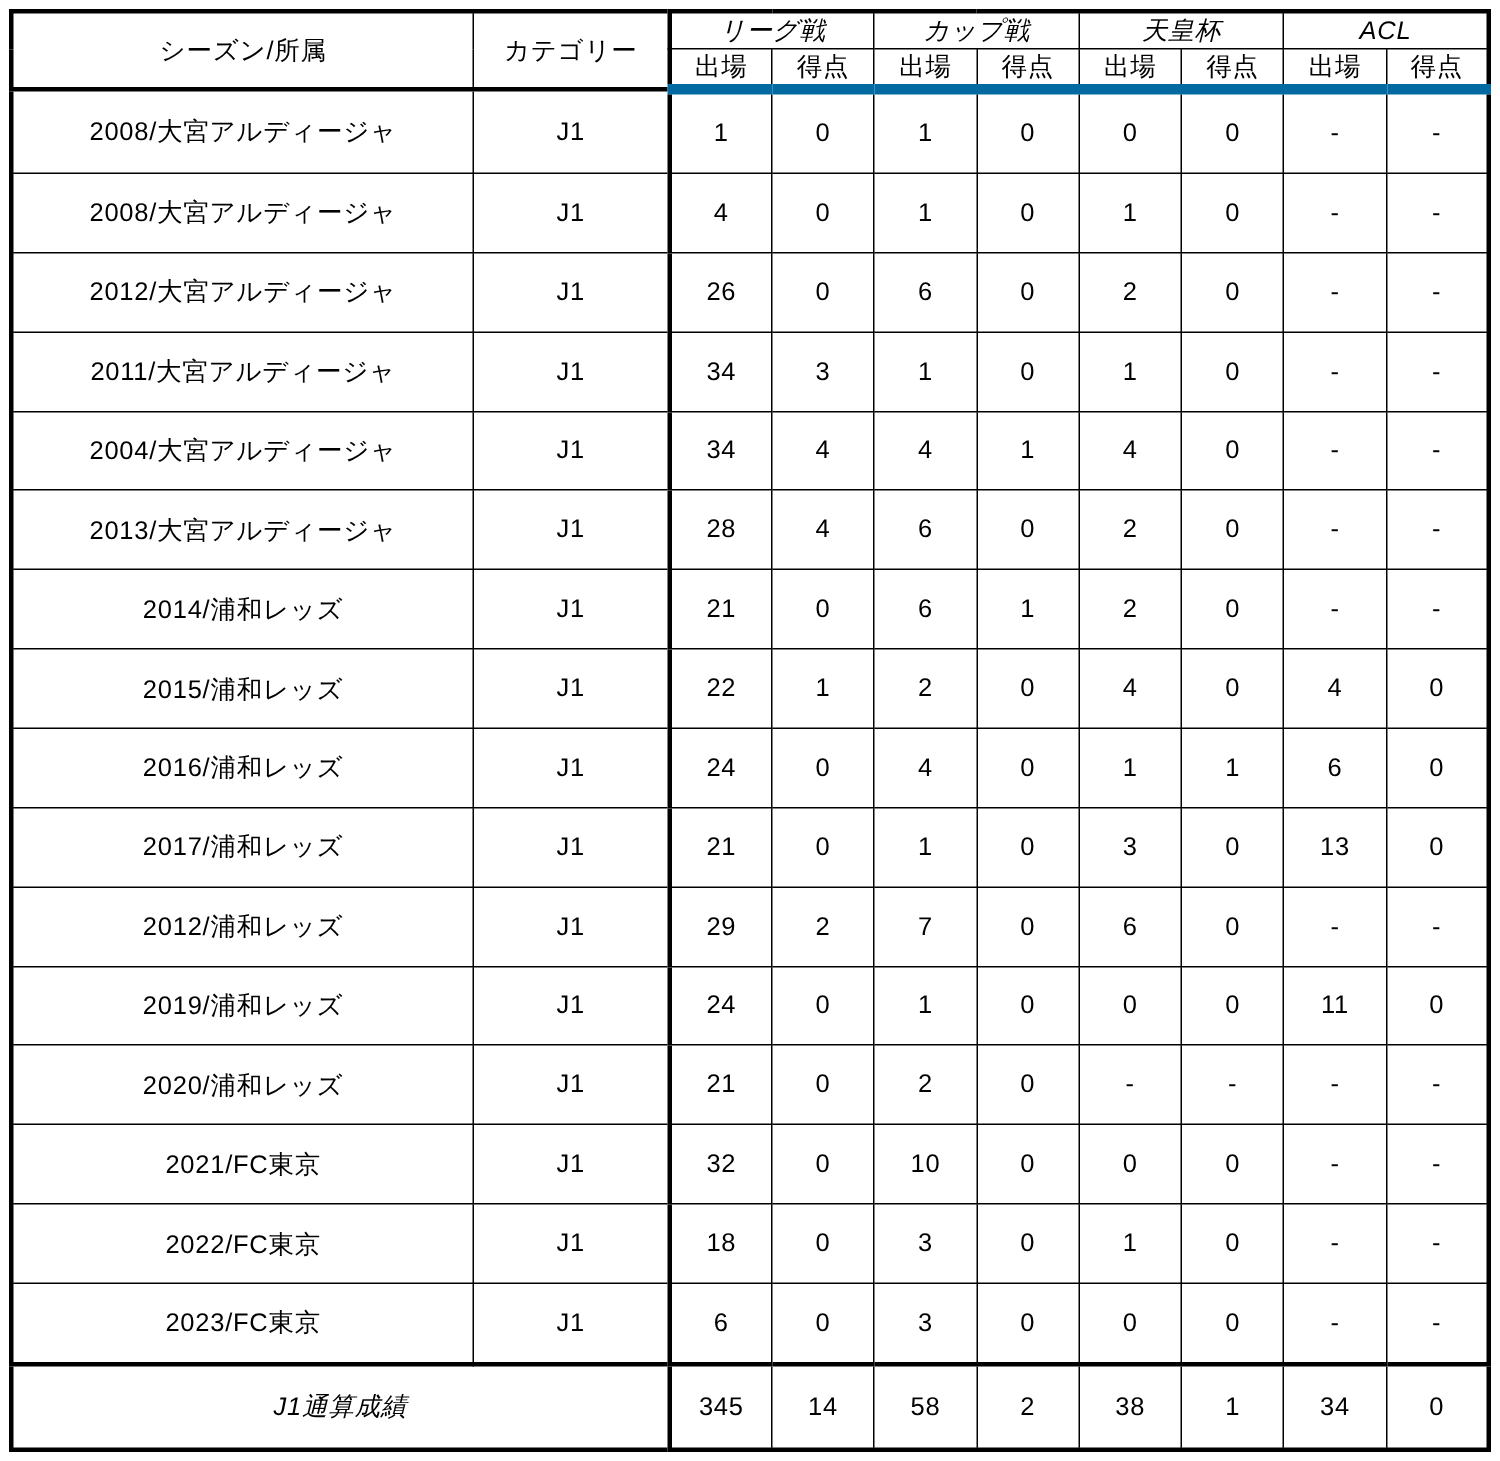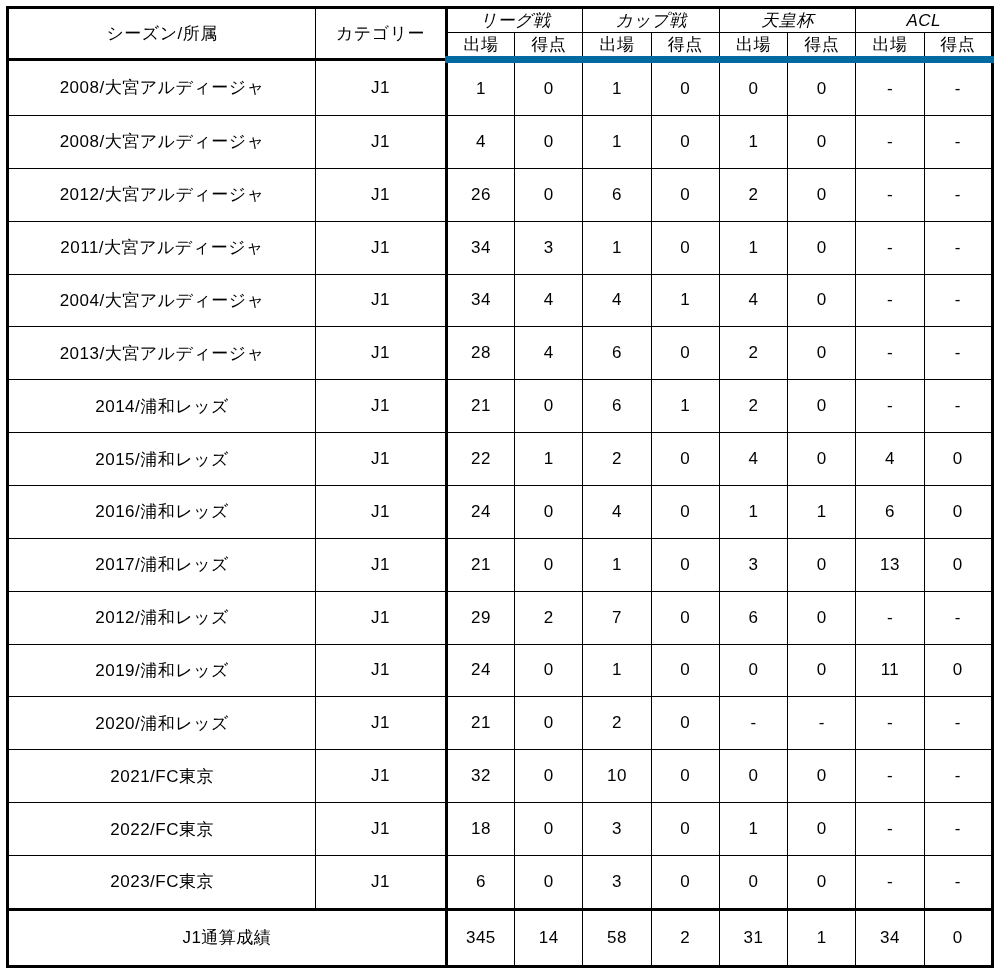--- a/index.html
+++ b/index.html
@@ -69,20 +69,21 @@
   }
   .comp-head {
     font-size: 18px;
     font-style: italic;
   }
   .sub-head {
     font-size: 16px;
   }
   .total-label {
     font-size: 17px;
+    font-style: italic;
   }
 </style>
 </head>
 <body>
 
 <div class="sheet">
   <table class="stats">
     <colgroup>
       <col class="col-season">
       <col class="col-cat">
@@ -307,20 +308,20 @@
           <td>0</td>
           <td>-</td>
           <td>-</td>
         </tr>
         <tr class="total-row">
           <td class="total-label thick-right" colspan="2">J1通算成績</td>
           <td>345</td>
           <td>14</td>
           <td>58</td>
           <td>2</td>
-          <td>31</td>
+          <td>38</td>
           <td>1</td>
           <td>34</td>
           <td>0</td>
         </tr>
       </tbody>
   </table>
 </div>
 
 </body></html>

